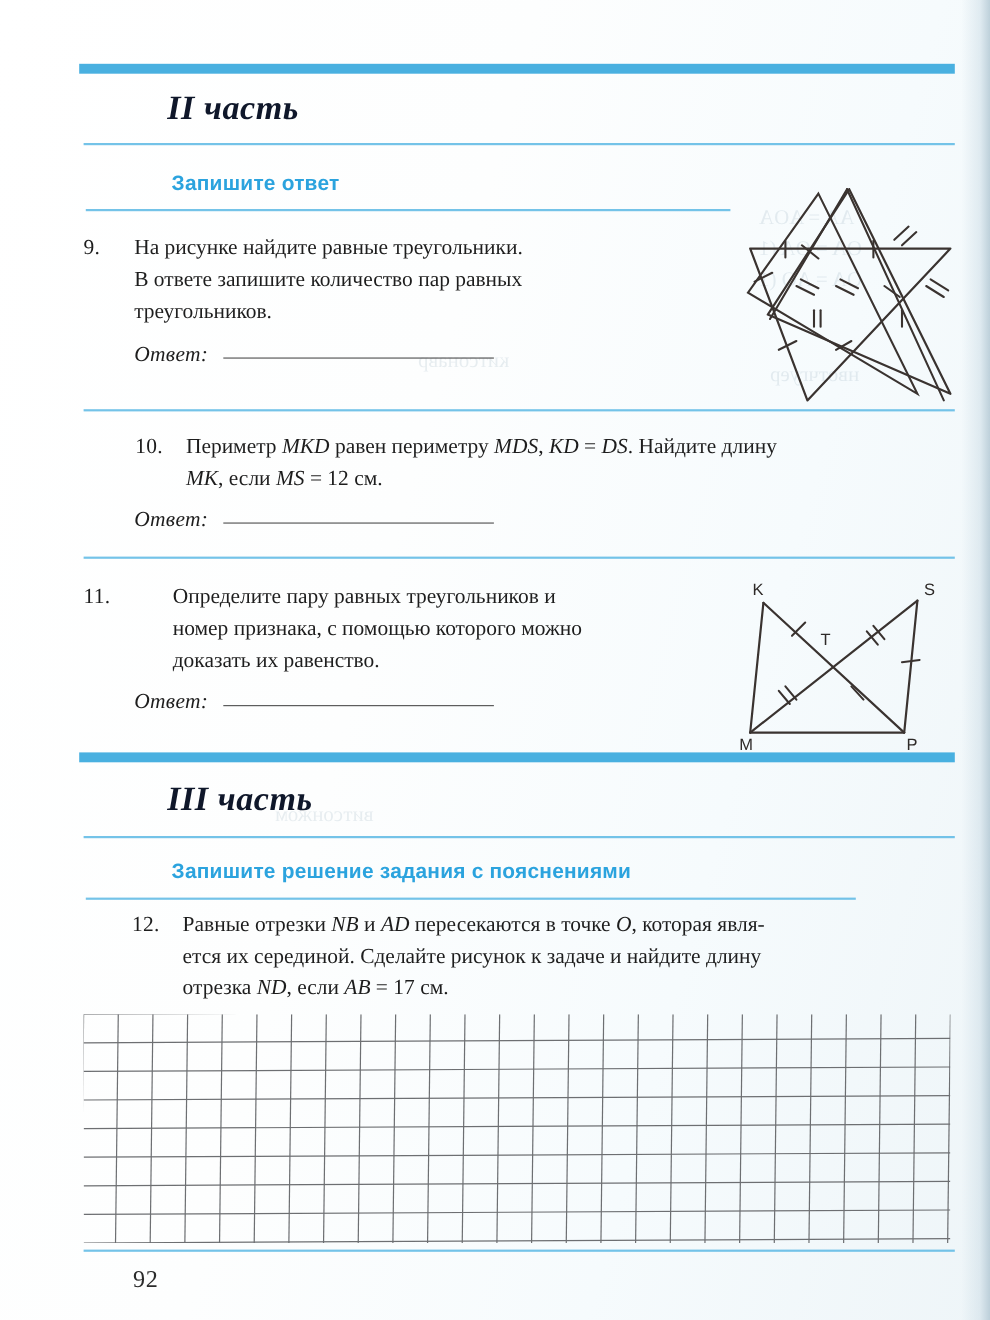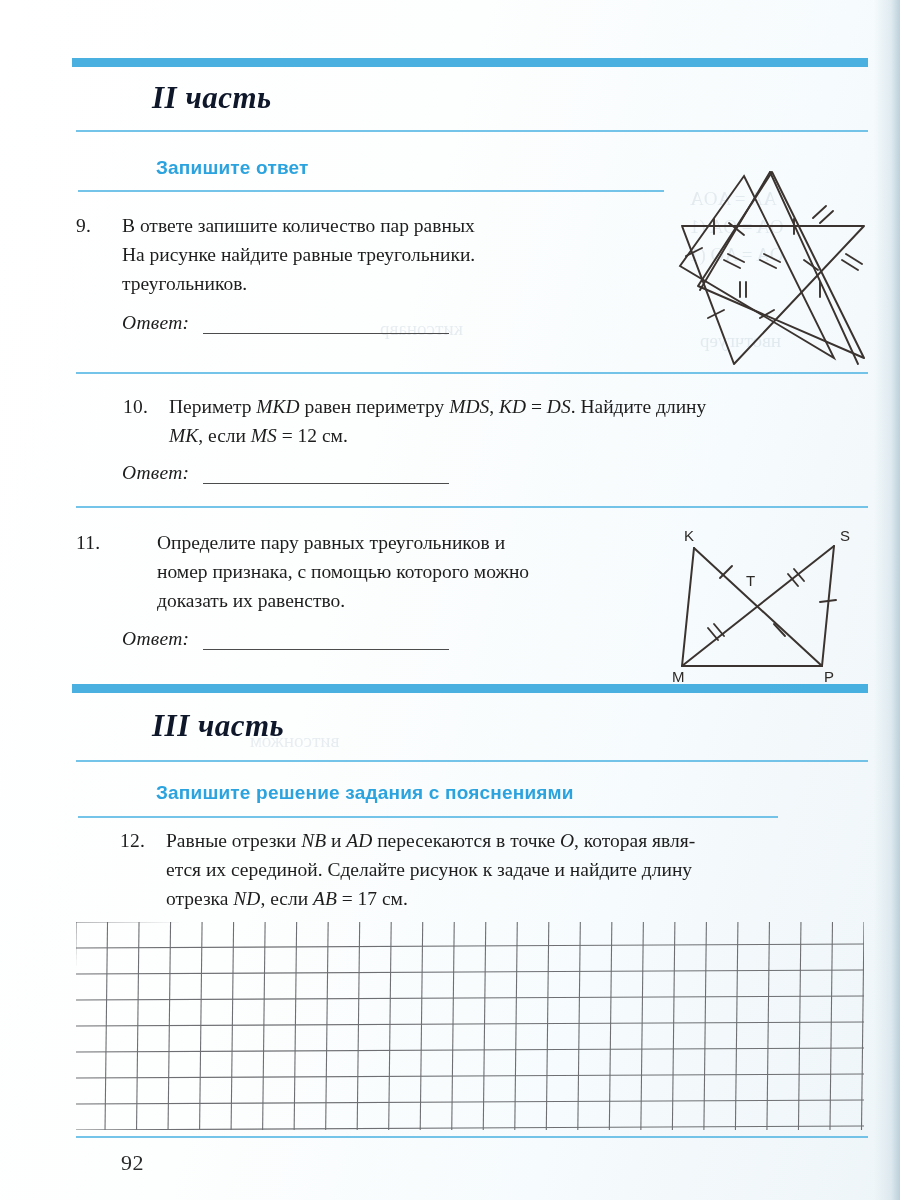--- a/index.html
+++ b/index.html
@@ -88,21 +88,21 @@
     font-size: 19.5px;
     line-height: 29px;
   }
   .q-body .ln { display: block; white-space: nowrap; }
   .it { font-style: italic; }
 
   
   .answer {
     position: absolute;
     display: flex;
-    align-items: flex-end;
+    align-items: flex-start;
   }
   .answer-label {
     font-style: italic;
     font-size: 19.5px;
     letter-spacing: .3px;
   }
   .answer-rule {
     display: inline-block;
     width: 246px;
     border-bottom: 1.6px solid #4c4c4c;
@@ -175,22 +175,22 @@
 
 <div class="rule-thin" style="left:76px; top:130px; width:792px;"></div>
 
 <div class="sub-head" style="top:157px;">Запишите ответ</div>
 
 <div class="rule-thin" style="left:78px; top:190px; width:586px;"></div>
 
 <div class="q" style="left:76px; top:211px; width:600px;">
   <div class="q-num">9.</div>
   <div class="q-body">
+    <span class="ln">На рисунке найдите равные треугольники.</span>
     <span class="ln">В ответе запишите количество пар равных</span>
-    <span class="ln">На рисунке найдите равные треугольники.</span>
     <span class="ln">треугольников.</span>
   </div>
 </div>
 
 <div class="answer" style="left:122px; top:312px;">
   <span class="answer-label">Ответ:</span>
   <span class="answer-rule"></span>
 </div>
 
 <div class="fig" style="left:672px; top:168px;">

